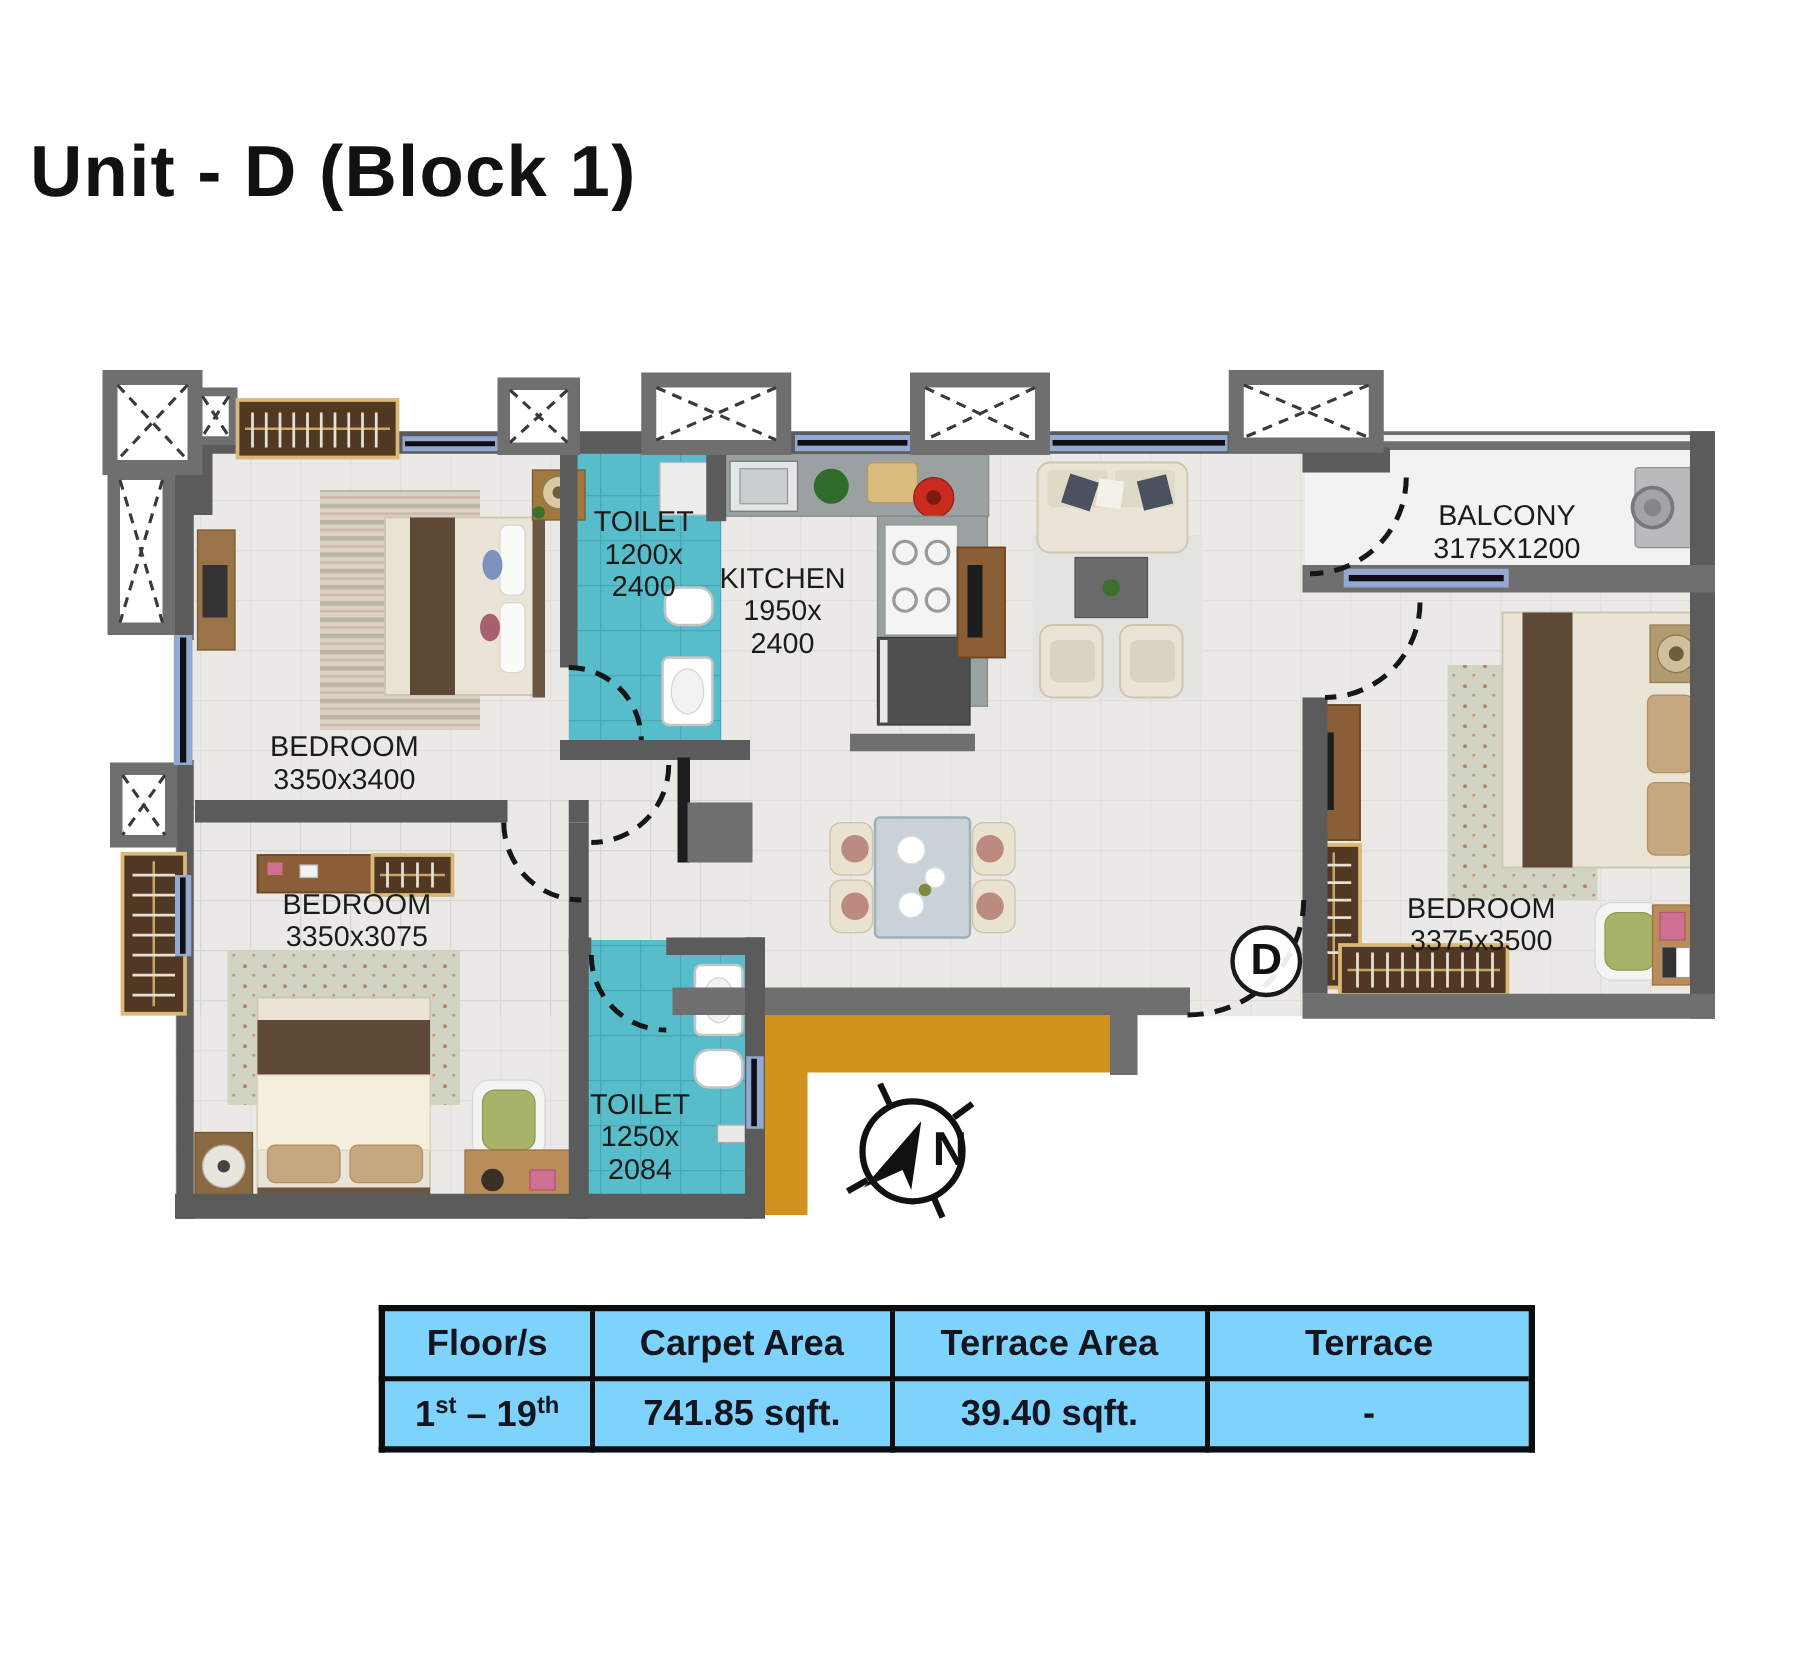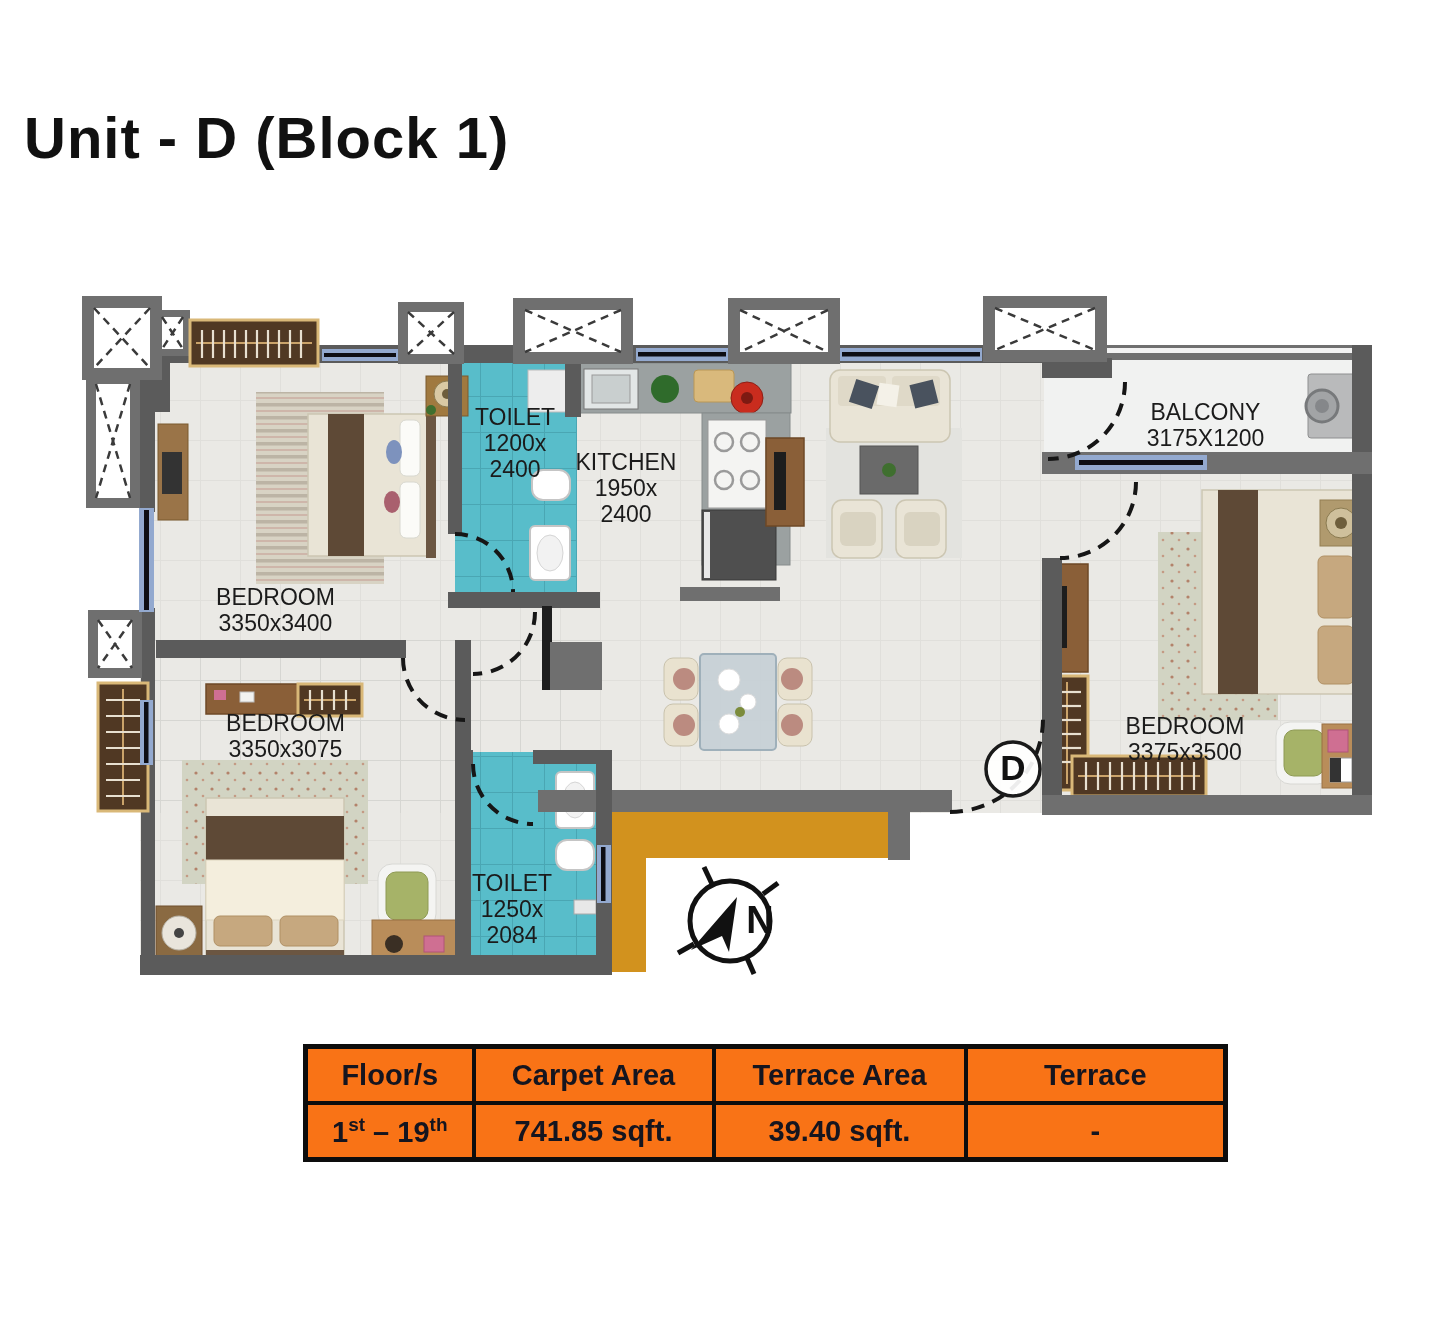--- a/index.html
+++ b/index.html
@@ -22,21 +22,21 @@
   .wooddark{fill:var(--wood-dark);stroke:var(--wood-trim);stroke-width:3;}
   .cream{fill:var(--cream);stroke:#ccc6b2;stroke-width:1.5;}
   .white-fix{fill:#ffffff;stroke:#c5c5c5;stroke-width:2;}
   .hanger{stroke:#e8e0d0;stroke-width:2.2;}
   .rod{stroke:#caa36a;stroke-width:2;}
   .title{position:absolute;left:0;right:0;top:104px;text-align:left;
          font-size:58px;font-weight:bold;letter-spacing:1px;color:#111;padding-left:24px;}
   .rlabel{position:absolute;text-align:center;font-size:23px;line-height:1.14;color:var(--text);}
   .marker-letter{position:absolute;text-align:center;font-weight:bold;color:#111;}
   #area-table{position:absolute;left:303px;top:1044px;width:920px;border-collapse:collapse;
-              table-layout:fixed;background:#f97316;}
+              table-layout:fixed;background:#7dd3fc;}
   #area-table td{border:4px solid #0d0d0d;text-align:center;vertical-align:middle;
                  font-size:29px;font-weight:bold;color:#15151f;height:52px;padding:0;}
   #area-table{border:5px solid #0d0d0d;}
   #area-table sup{font-size:19px;}
 </style>
 </head>
 <body>
 
 <div id="page">
 

